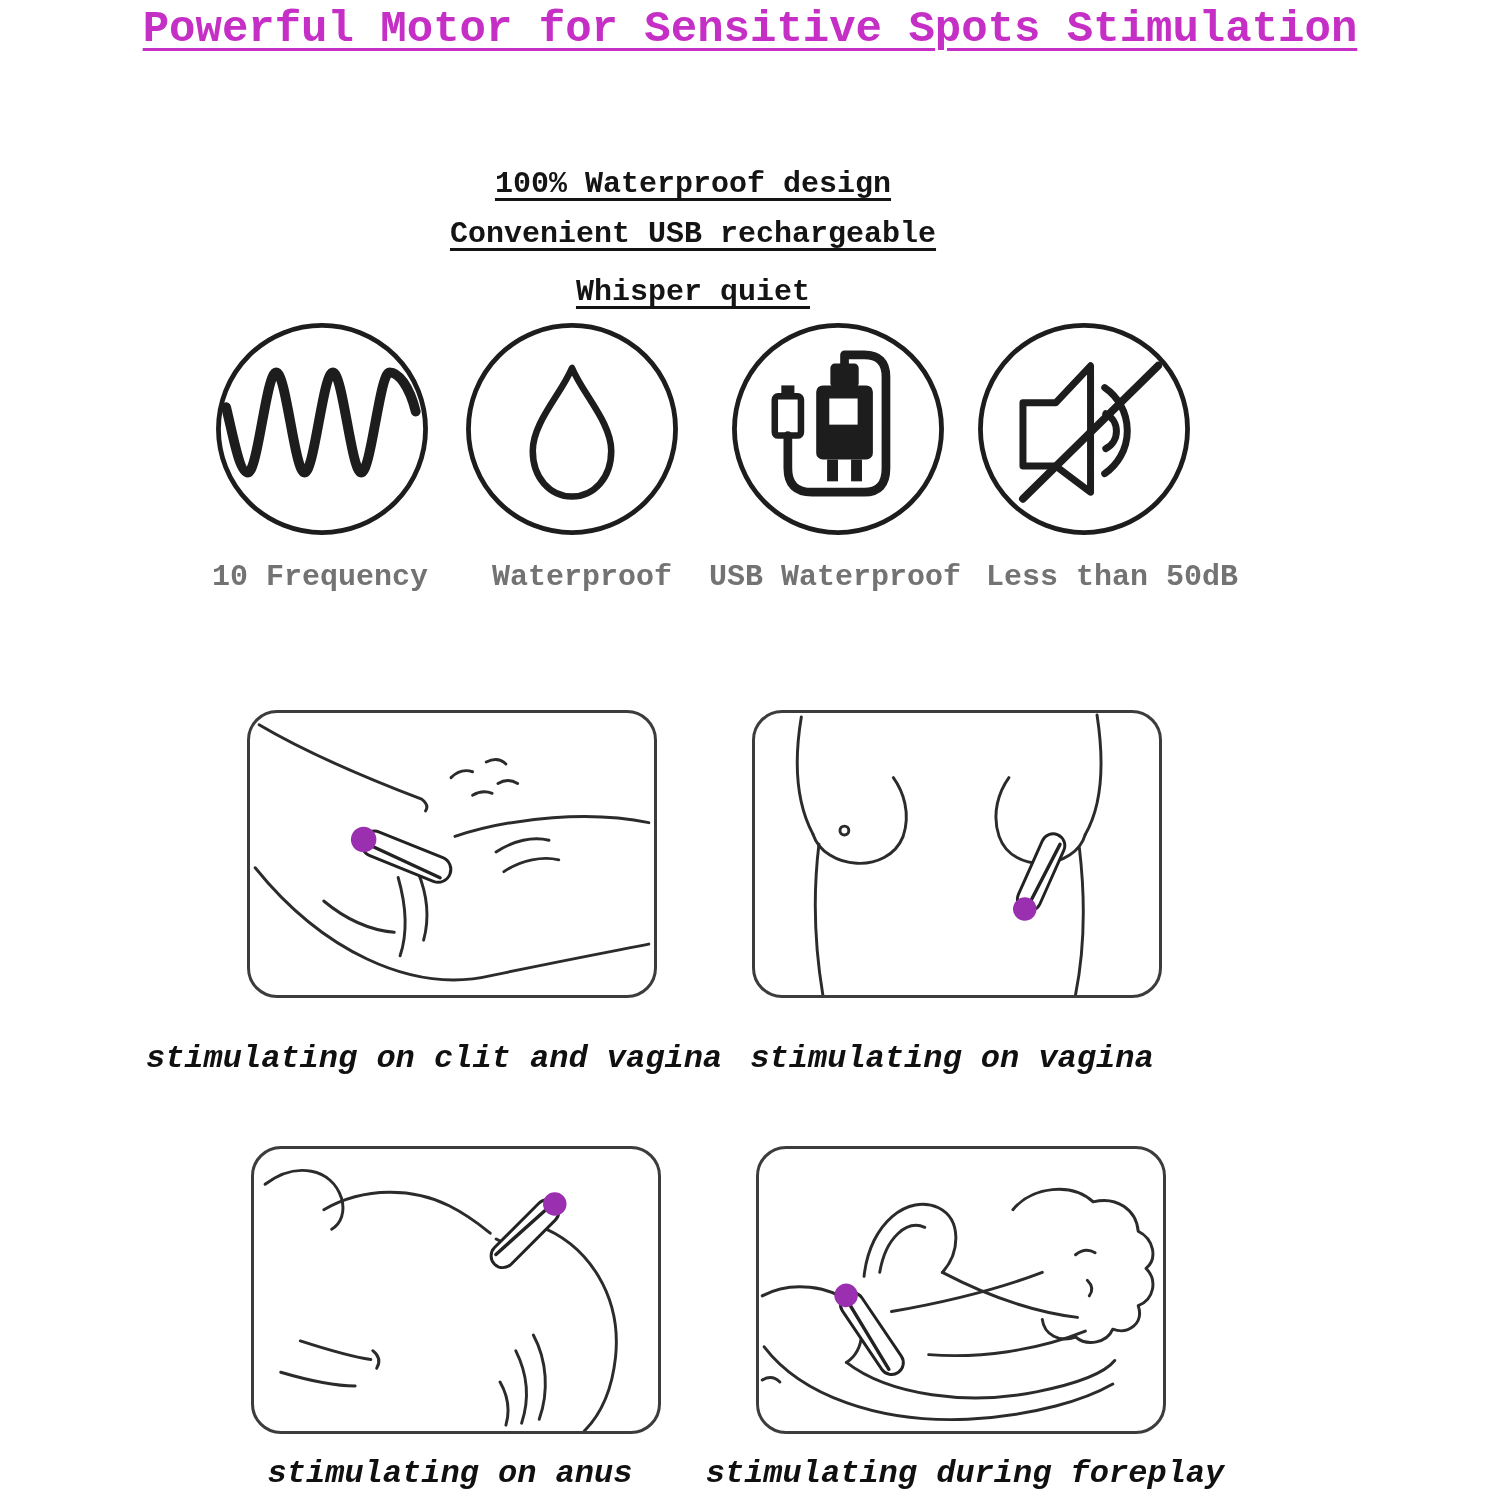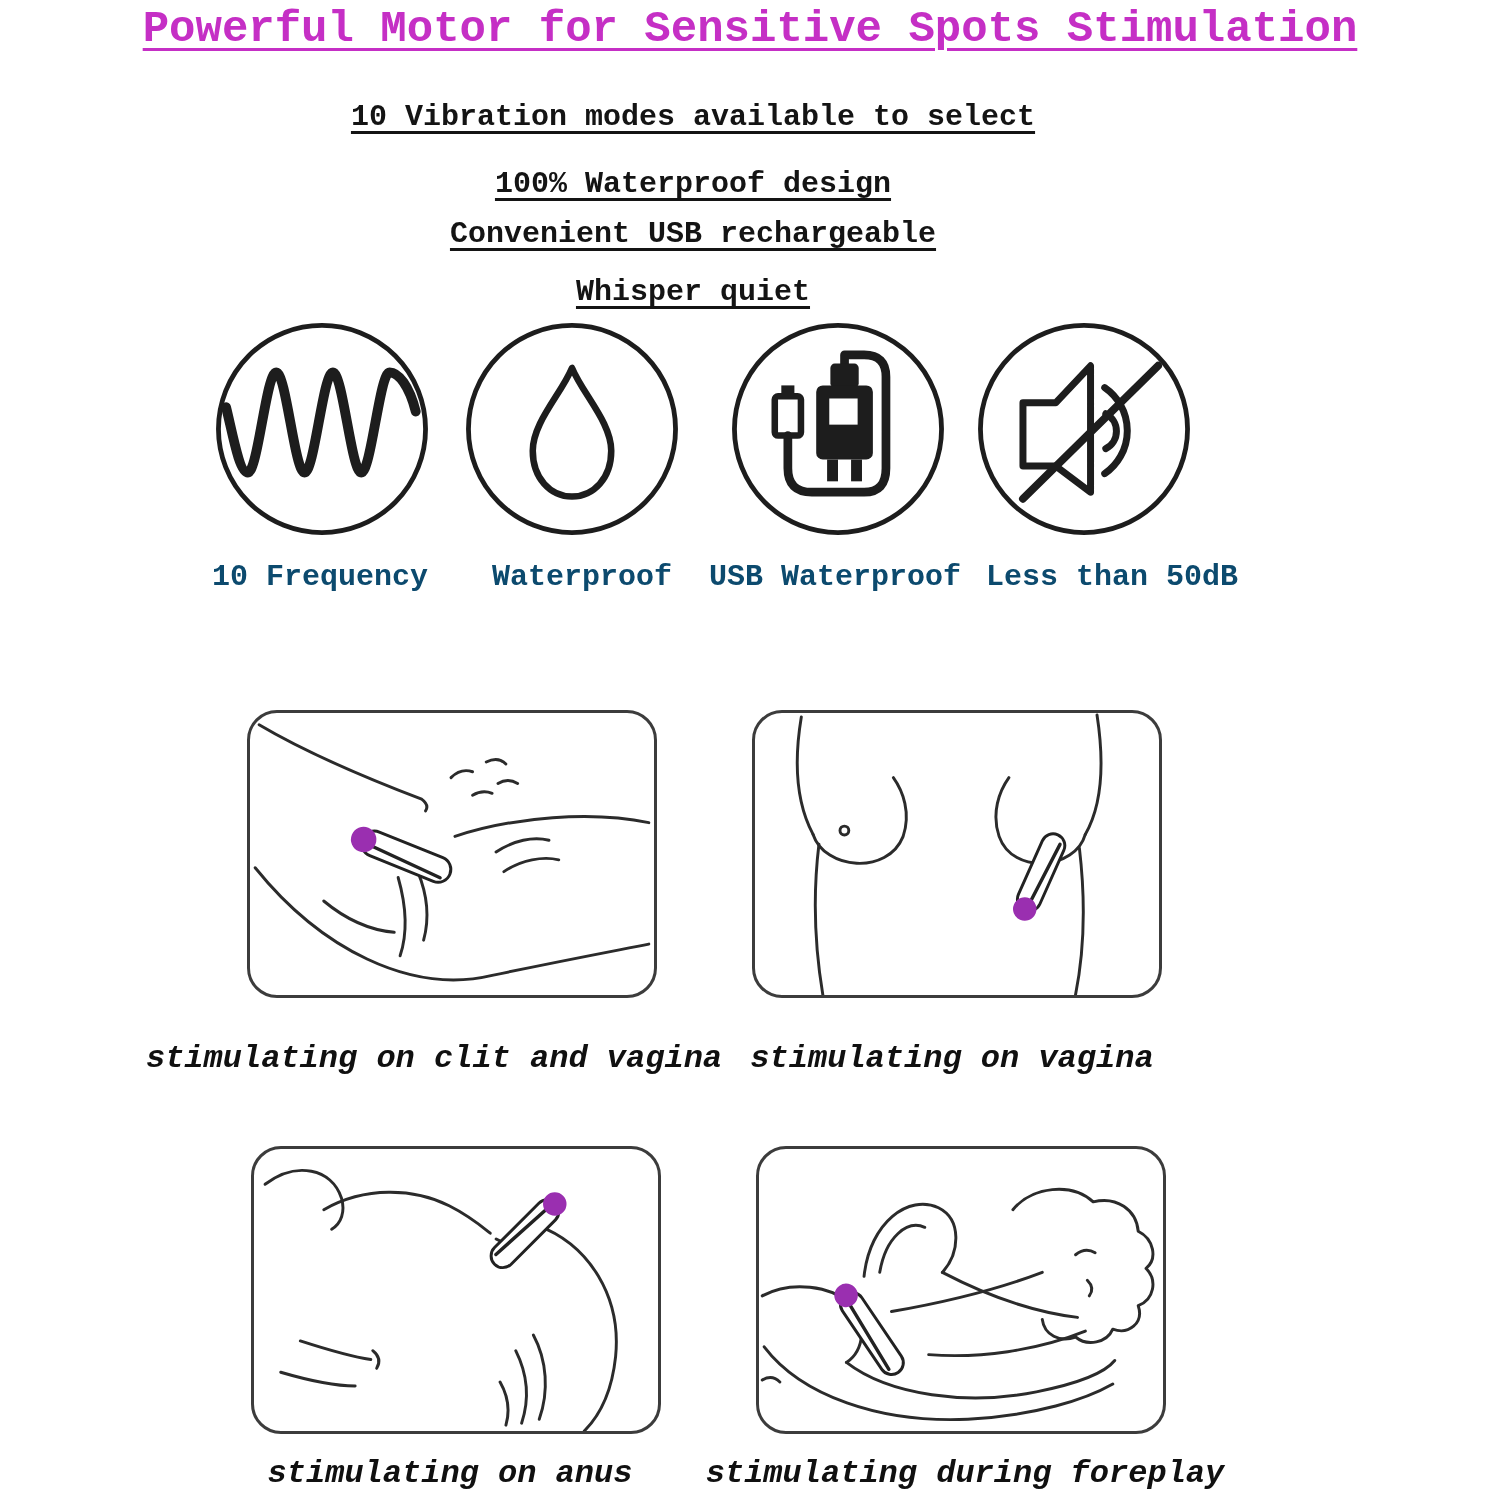--- a/index.html
+++ b/index.html
@@ -45,21 +45,21 @@
     width: 218px;
     height: 218px;
   }
   .icon-circle svg { display: block; width: 100%; height: 100%; }
   .icon-label {
     position: absolute;
     top: 560px;
     transform: translateX(-50%);
     font-size: 30px;
     font-weight: bold;
-    color: #0c4a6e;
+    color: #737373;
     white-space: nowrap;
   }
   .panel {
     position: absolute;
     width: 410px;
     height: 288px;
     border: 3px solid #3c3c3c;
     border-radius: 30px;
     background: #ffffff;
     box-sizing: border-box;
@@ -77,21 +77,20 @@
   .lineart { stroke: #2b2b2b; stroke-width: 3; fill: none; stroke-linecap: round; stroke-linejoin: round; }
   .iconline { stroke: #1d1d1d; fill: none; stroke-linecap: round; stroke-linejoin: round; }
 </style>
 </head>
 <body>
 
 <div class="page">
 
   <div class="page-title">Powerful Motor for Sensitive Spots Stimulation</div>
 
-  <div class="feature-line" style="top:100px">10 Vibration modes available to select</div>
   <div class="feature-line" style="top:167px">100% Waterproof design</div>
   <div class="feature-line" style="top:275px">Whisper quiet</div>
   <div class="feature-line" style="top:217px">Convenient USB rechargeable</div>
 
   <div class="icon-circle" style="left:213px">
     <svg viewBox="0 0 100 100">
       <circle class="iconline" cx="50" cy="50" r="47.5" stroke-width="2.2"></circle>
       <path class="iconline" stroke-width="4.5" d="M6,40 C9,52 12,70 16,70 C20.5,70 24.5,24 29,24 C33.5,24 37.5,70 42,70 C46.5,70 50.5,24 55,24 C59.5,24 63.5,70 68,70 C72.5,70 76.5,24 81,24 C85,24 90,30 93,42"></path>
     </svg>
   </div>

